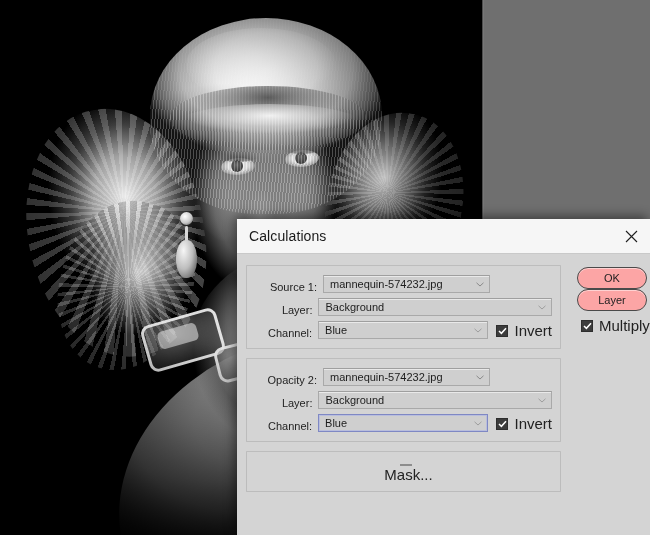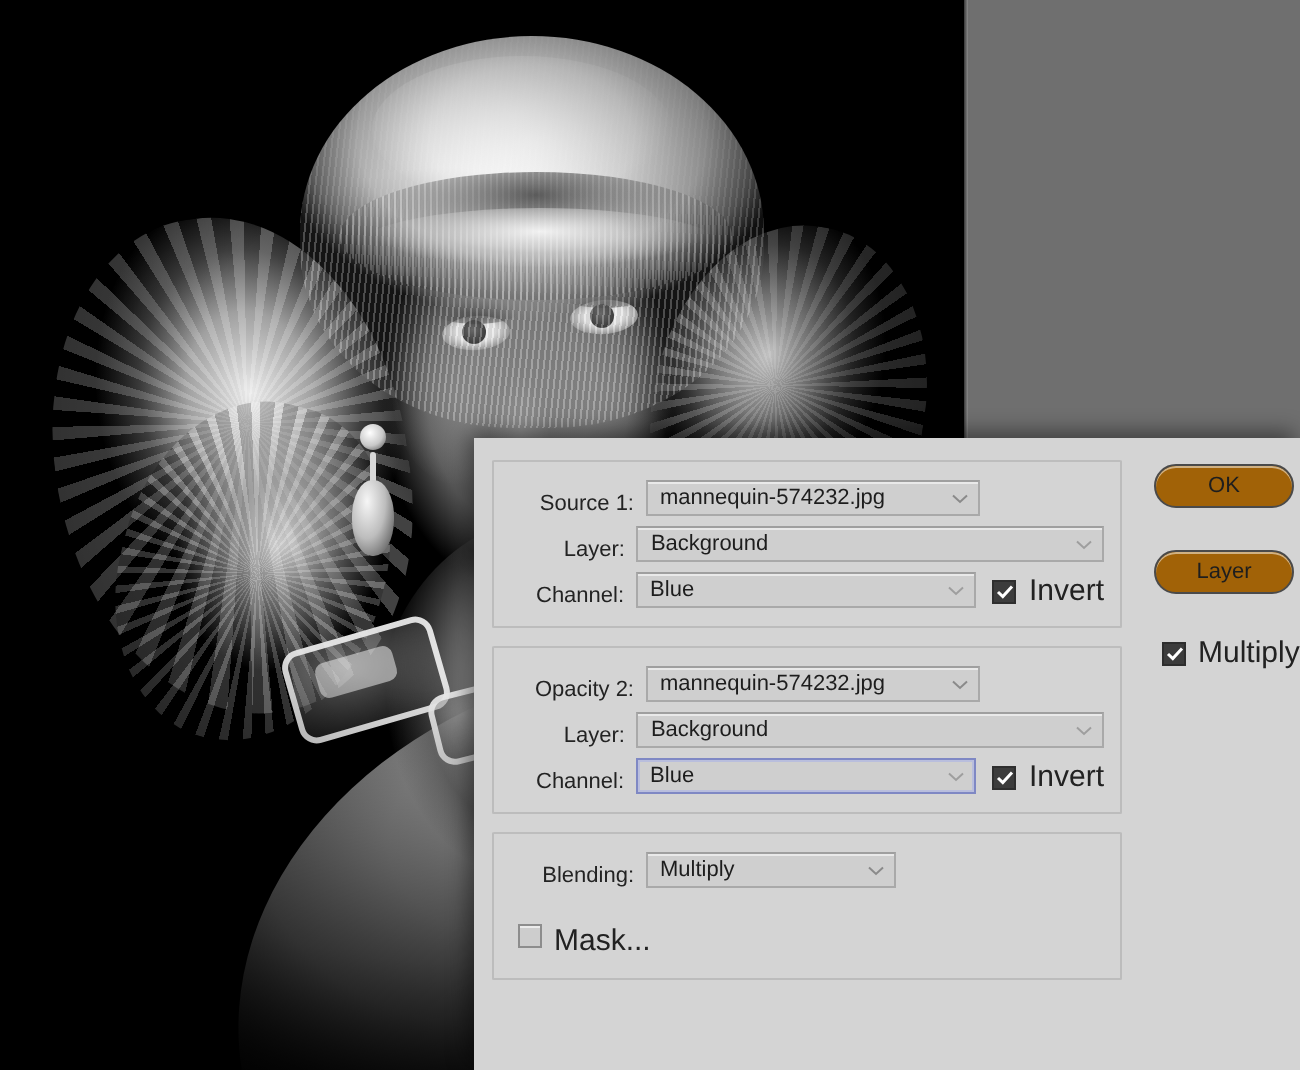--- a/index.html
+++ b/index.html
@@ -183,27 +183,27 @@
   .cbox.checked svg{display:block;}
   .cblabel{margin-left:6px;font-size:15px;color:#222;}
 
   
   .opacity-row{display:flex;align-items:center;height:19px;margin-top:7px;margin-bottom:2px;}
   .op-lbl{width:62px;text-align:right;padding-right:6px;font-size:11px;color:#232323;}
   .op-field{width:46px;border-bottom:1px solid #6d6d6d;font-size:11px;color:#1c1c1c;
     padding:0 2px 1px 2px;cursor:text;}
   .op-pct{margin-left:8px;font-size:11px;color:#333;}
 
-  .mask-row{display:flex;height:18px;margin-top:18px;padding-left:4px;}
-
-  
-  .btn{width:70px;height:22px;border-radius:11px;background:#a16207;
+  .mask-row{display:flex;align-items:center;height:18px;margin-top:4px;padding-left:4px;flex-direction:column;}
+
+  
+  .btn{width:70px;height:22px;border-radius:11px;background:#fca5a5;
     border:1px solid #4a4a4a;box-shadow:inset 0 1px 0 rgba(255,255,255,.5);
     display:flex;align-items:center;justify-content:center;font-size:11px;color:#1e1e1e;
-    margin-bottom:21px;cursor:default;box-sizing:border-box;}
+    margin-bottom:0;cursor:default;box-sizing:border-box;}
   .preview-wrap{display:flex;align-items:center;margin-top:6px;margin-left:4px;cursor:default;}
 </style>
 </head>
 <body>
 
 <div id="workspace">
 
   <div id="doc-window">
     <div class="photo">
       <div class="ph shoulder"></div>
@@ -238,20 +238,28 @@
       <div class="neck-plate np1"></div>
       <div class="np-inner"></div>
       <div class="neck-plate np2"></div>
 
       <div class="vignette"></div>
     </div>
   </div>
 
   <div id="dialog">
 
+    <div id="titlebar">
+      <div id="title-text">Calculations</div>
+      <div id="close-btn">
+        <svg width="13" height="13" viewBox="0 0 13 13" aria-hidden="true">
+          <path d="M1,1 L12,12 M12,1 L1,12" stroke="#1f1f1f" stroke-width="1.1" fill="none"></path>
+        </svg>
+      </div>
+    </div>
 
     <div id="body">
 
       <div class="left-col">
 
         <div class="group src1">
           <div class="row">
             <div class="lbl w">Source 1:</div>
             <div class="combo src">
               <span>mannequin-574232.jpg</span>
@@ -336,31 +344,20 @@
                 <svg width="9" height="8" viewBox="0 0 9 8">
                     <path d="M1,4 L3.4,6.3 L8,1.2" fill="none" stroke="#ffffff" stroke-width="1.5"></path>
                   </svg>
               </span>
               <span class="cblabel">Invert</span>
             </div>
           </div>
         </div>
 
         <div class="group blend">
-          <div class="row">
-            <div class="lbl w">Blending:</div>
-            <div class="combo blending">
-              <span>Multiply</span>
-              <span class="chev">
-                <svg width="8" height="5" viewBox="0 0 8 5">
-                    <path d="M0.5,0.8 L4,4 L7.5,0.8" fill="none" stroke="#8a8a8a" stroke-width="1"></path>
-                  </svg>
-              </span>
-            </div>
-          </div>
 
 
           <div class="mask-row">
             <span class="cbox"></span>
             <span class="cblabel">Mask...</span>
           </div>
         </div>
 
       </div>
 

